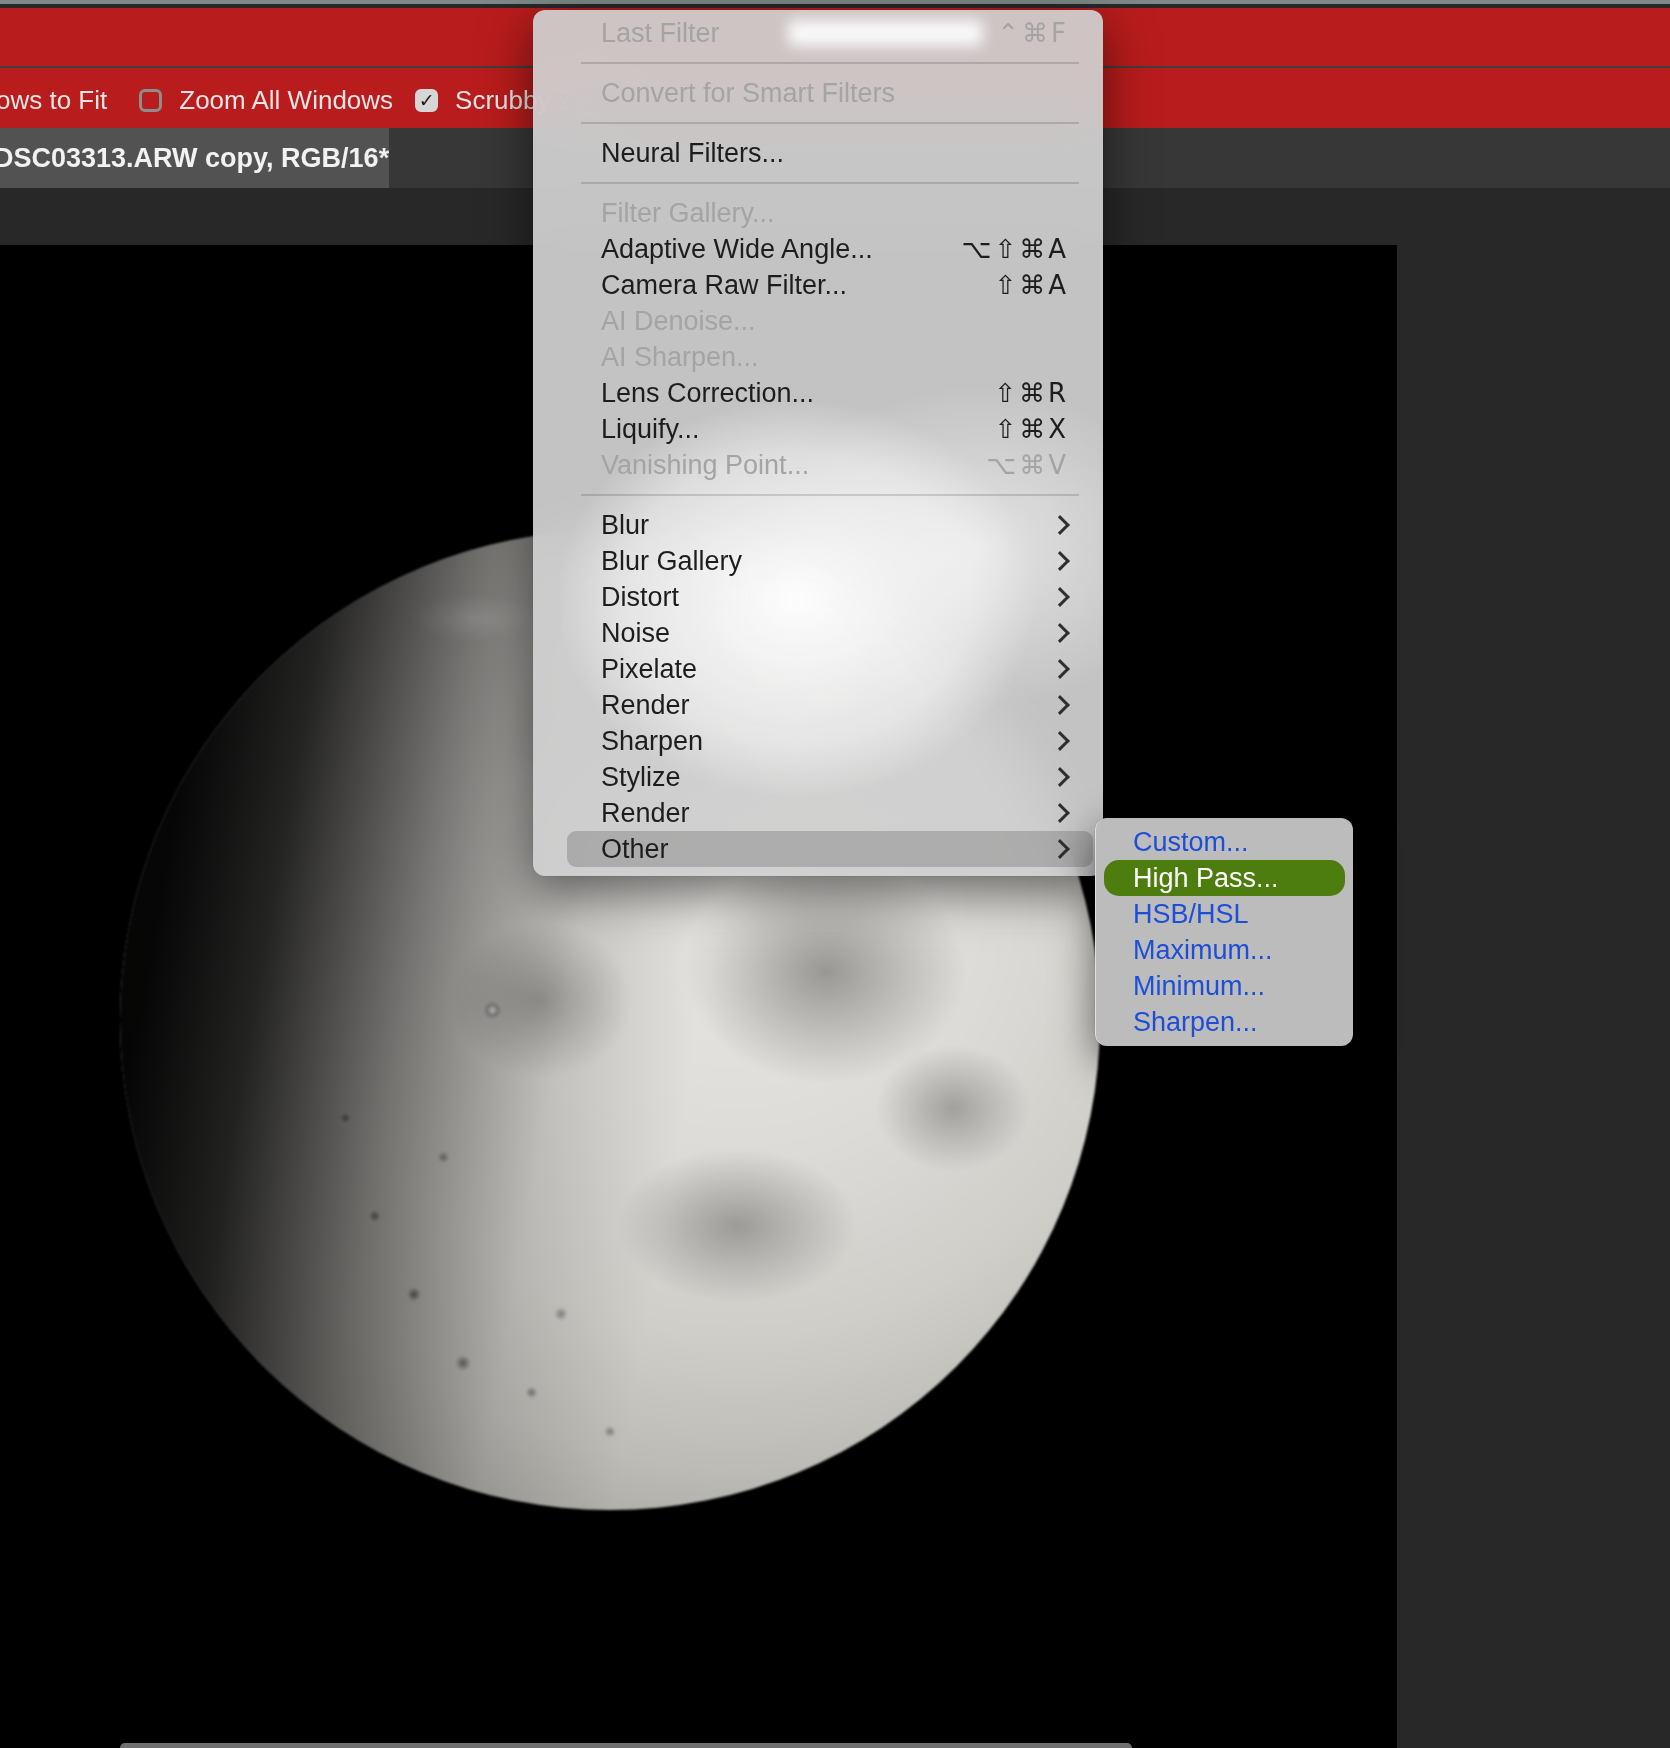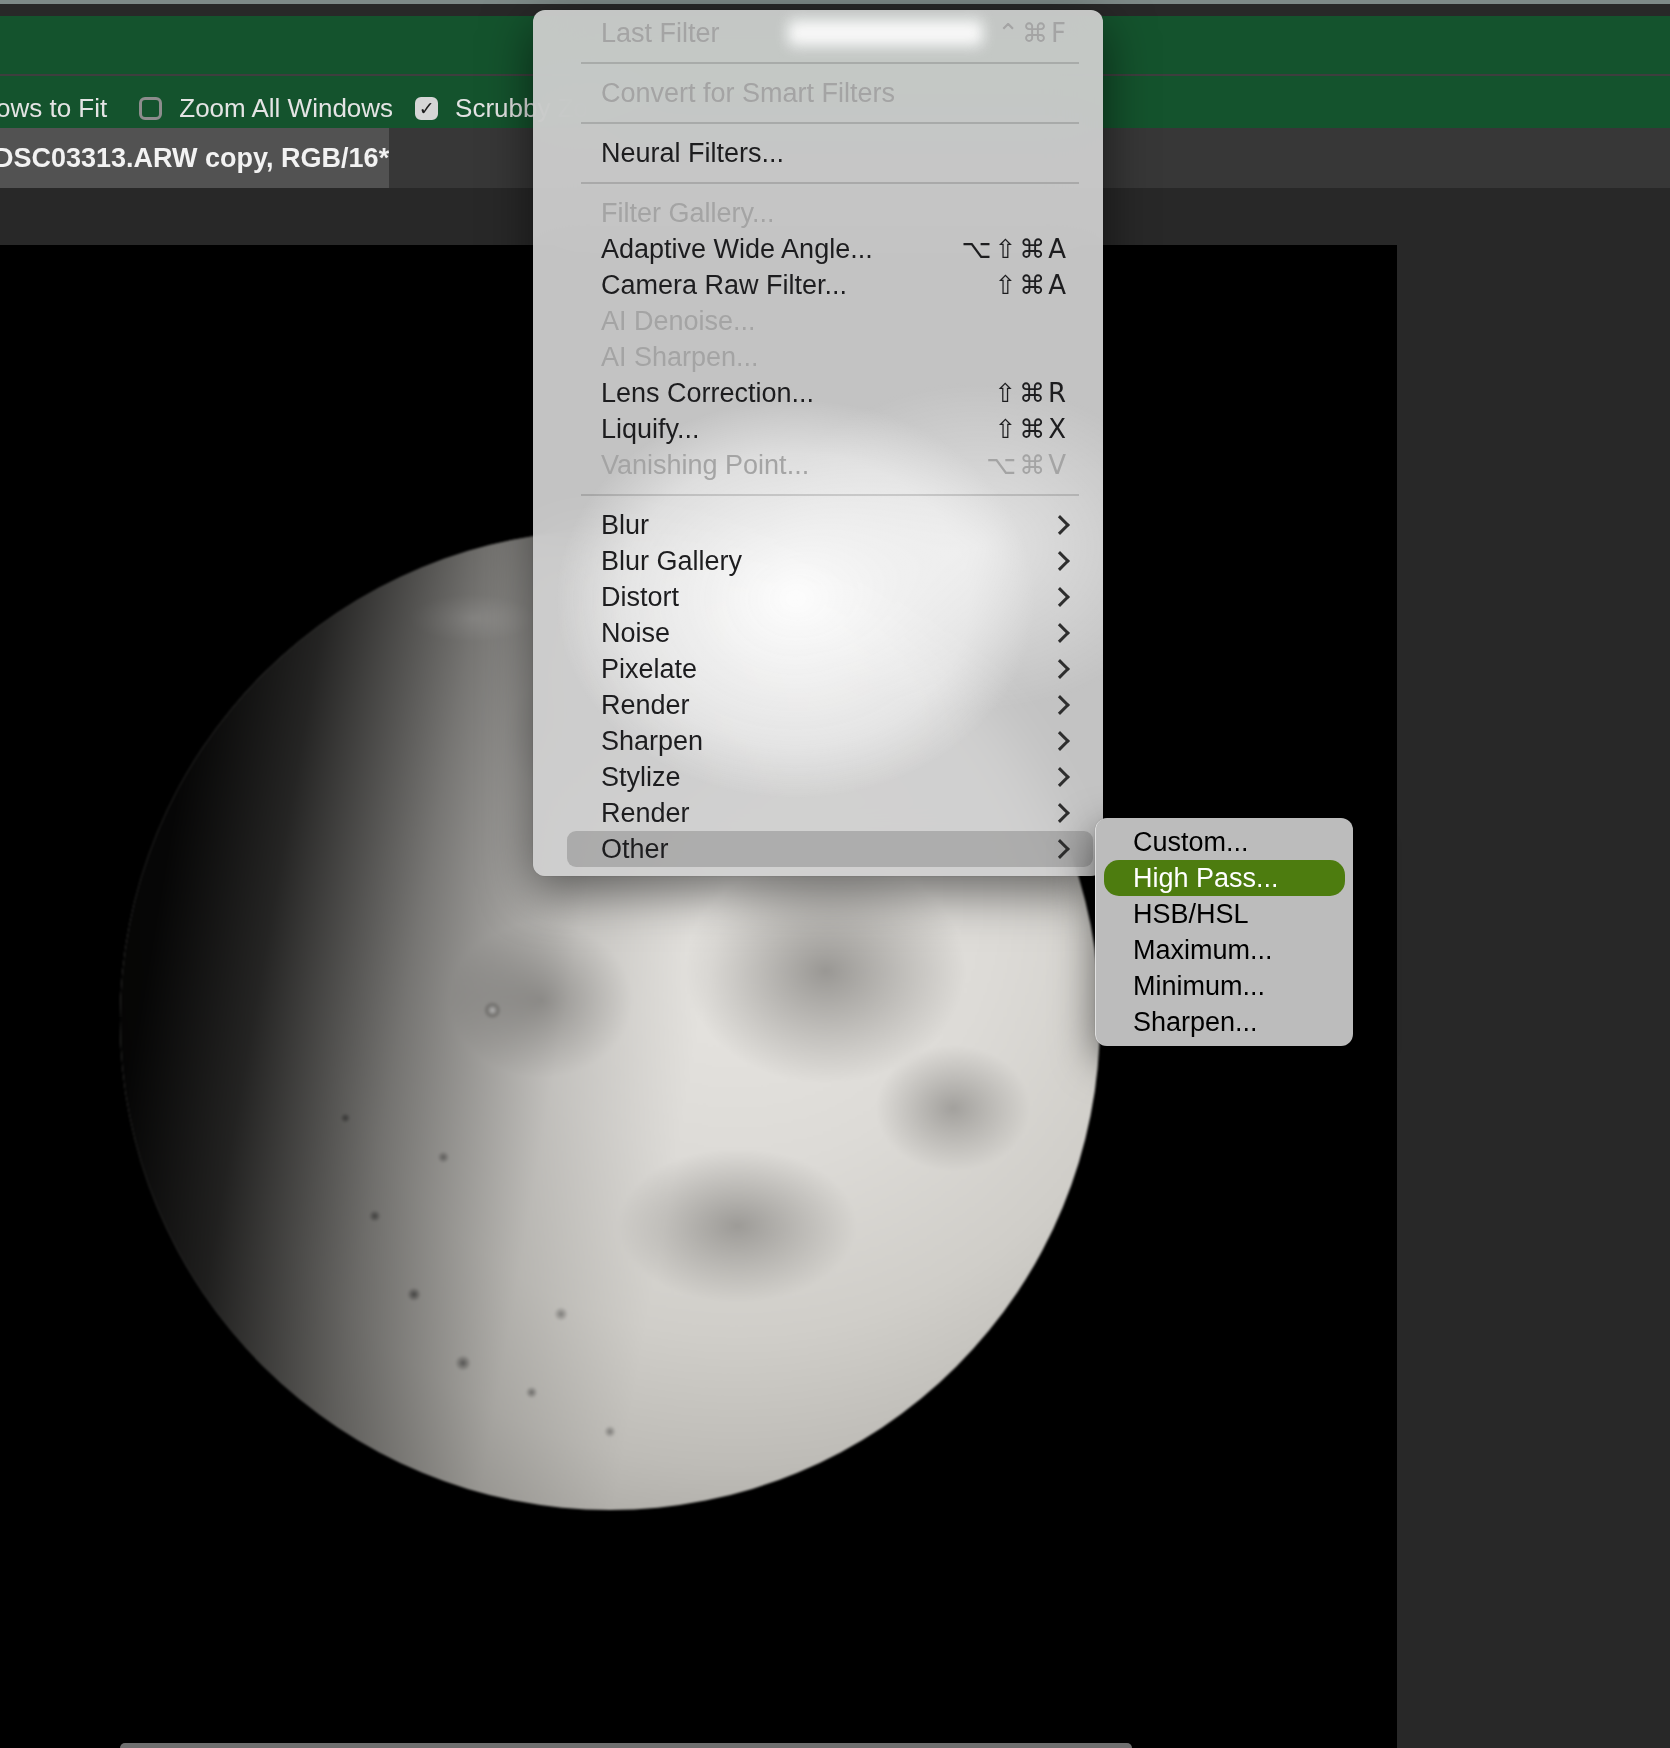--- a/index.html
+++ b/index.html
@@ -2,21 +2,21 @@
 <html><head>
 <meta charset="utf-8">
 <style>
   html,body{margin:0;padding:0;background:#282828;}
   body{width:1670px;height:1748px;position:relative;overflow:hidden;
        font-family:"Liberation Sans","DejaVu Sans",sans-serif;
        -webkit-font-smoothing:antialiased;}
 
   
   .top-strip{position:absolute;left:0;top:0;width:1670px;height:4px;background:#7e8a88;}
-  .options-bar{position:absolute;left:0;top:16px;width:1670px;height:124px;background:#14532d;}
+  .options-bar{position:absolute;left:0;top:8px;width:1670px;height:124px;background:#b91c1c;}
   .options-upper{position:absolute;left:0;top:0;width:100%;height:58px;border-bottom:2px solid #3e3e3e;}
   .options-lower{position:absolute;left:0;top:60px;width:100%;height:64px;display:flex;align-items:center;
                  color:#e4e4e4;font-size:26px;}
   .trunc-label{margin-left:-4px;white-space:nowrap;}
   .cb{width:23px;height:23px;border-radius:6px;border:3px solid #8d8d8d;background:transparent;
       display:inline-flex;align-items:center;justify-content:center;box-sizing:border-box;flex:none;}
   .cb .check{display:none;}
   .cb.checked{background:#d6d6d6;border-color:#d6d6d6;}
   .cb.checked .check{display:block;color:#1b1b1b;font-weight:700;font-size:19px;line-height:1;
                      font-family:"DejaVu Sans",sans-serif;}
@@ -82,21 +82,21 @@
   .chev{margin-left:auto;width:11px;height:11px;flex:none;
     border-right:3px solid #2e2e2e;border-bottom:3px solid #2e2e2e;
     transform:rotate(-45deg);margin-right:2px;}
 
   
   .submenu{position:absolute;left:1095px;top:818px;width:258px;box-sizing:border-box;
     padding:6px 0;border-radius:12px;background:#bcbcbc;
     border-left:1px solid rgba(255,255,255,.55);
     box-shadow:0 14px 40px rgba(0,0,0,.55), 0 0 1px rgba(0,0,0,.4);}
   .srow{height:36px;margin:0 8px;padding:0 14px 0 29px;border-radius:15px;
-    display:flex;align-items:center;font-size:27px;color:#000000;white-space:nowrap;}
+    display:flex;align-items:center;font-size:27px;color:#1d4ed8;white-space:nowrap;}
   .srow.hl{background:#4d7c0f;color:#ffffff;}
 </style>
 </head>
 <body>
 
 <div class="top-strip"></div>
 
 <div class="options-bar">
   <div class="options-upper"></div>
   <div class="options-lower">

